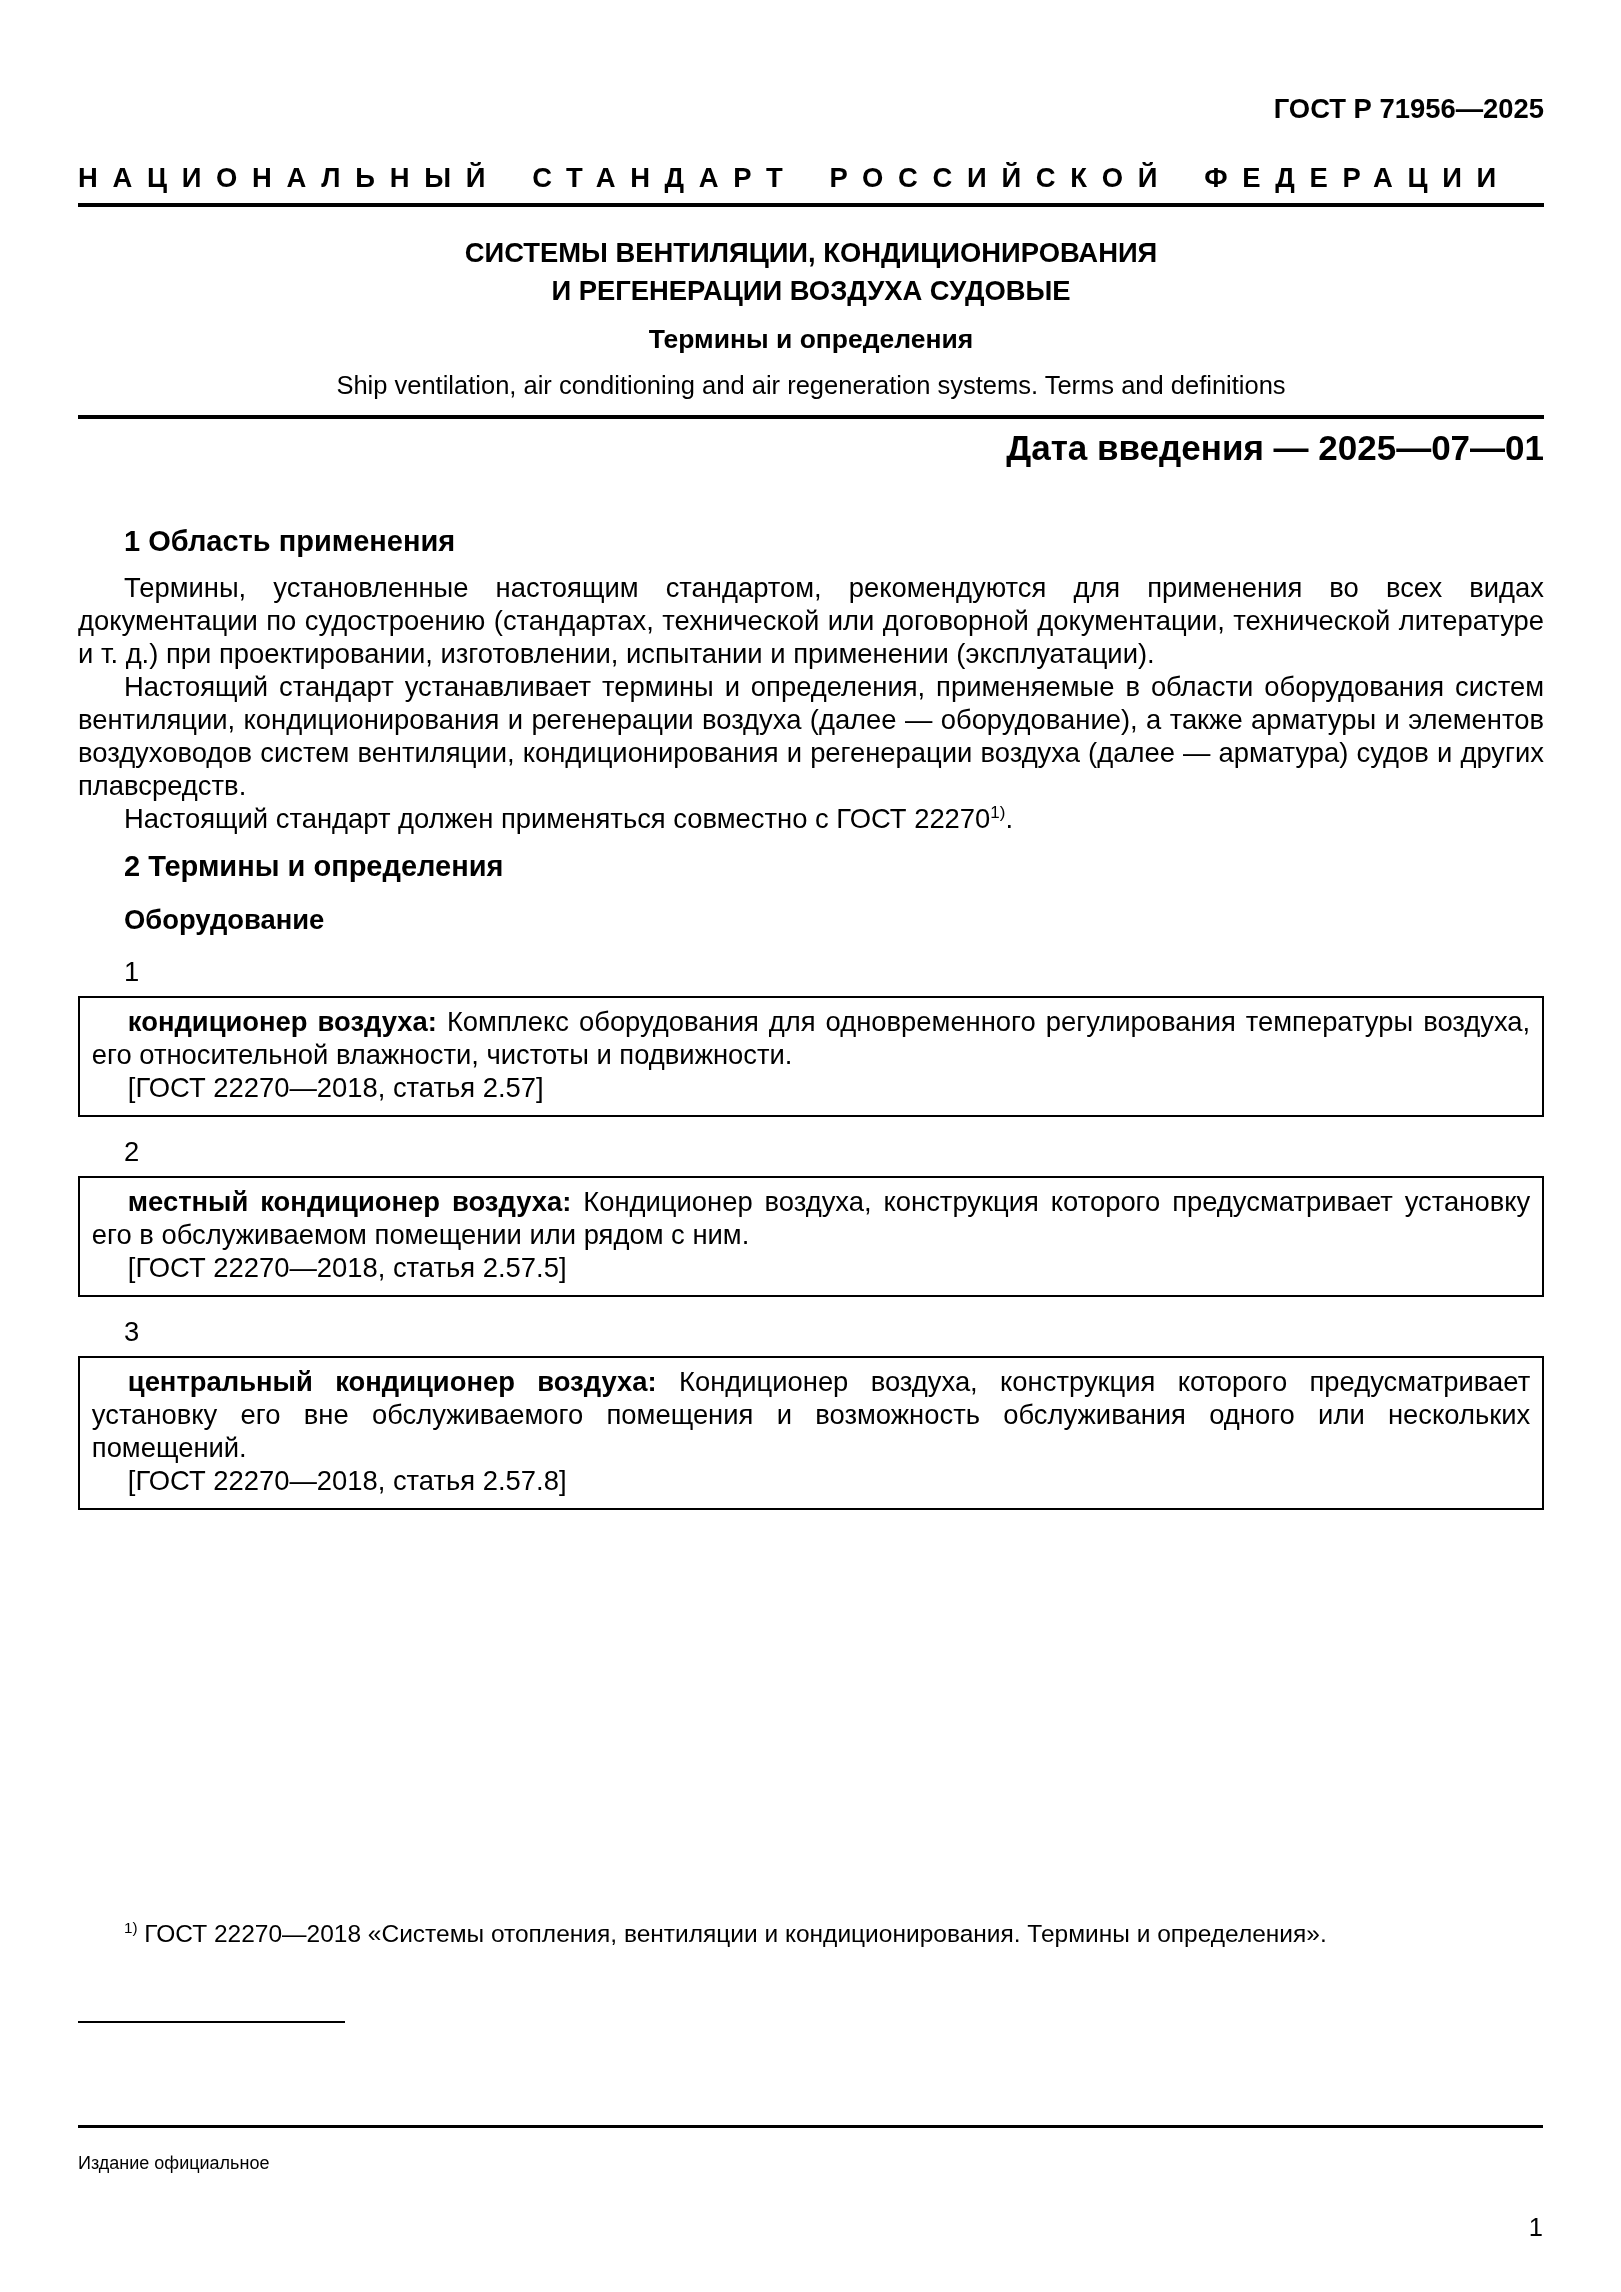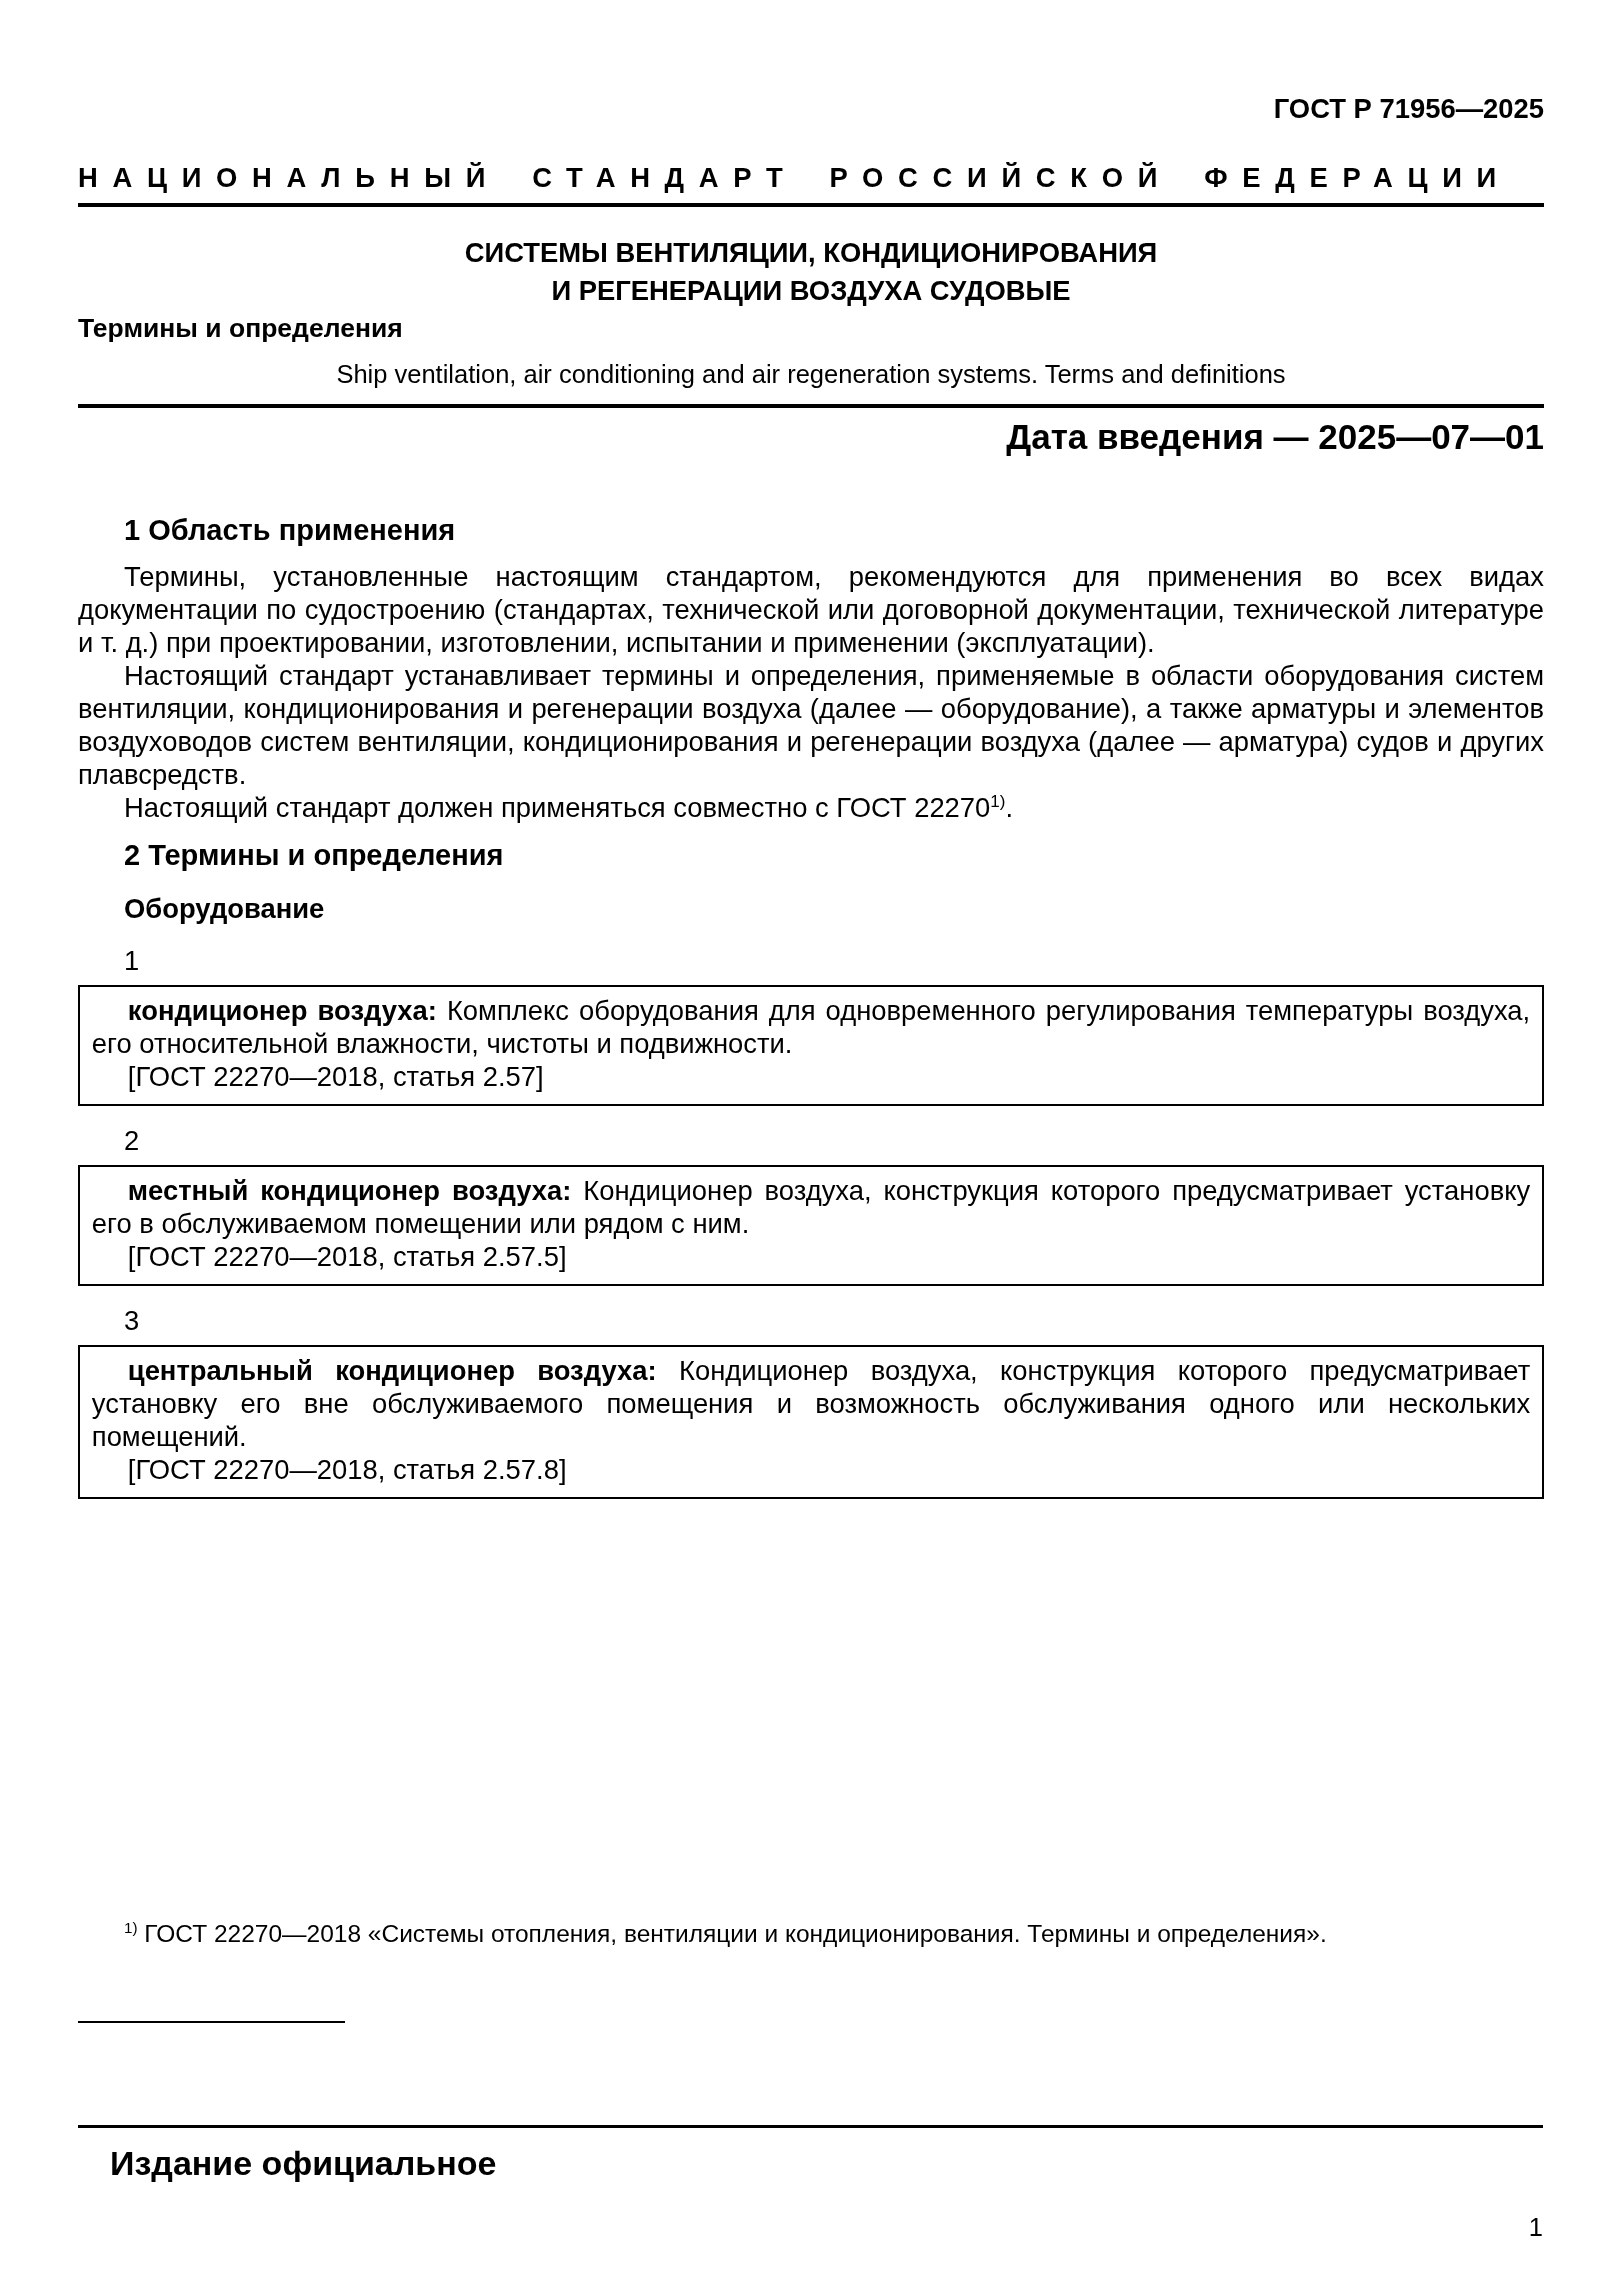--- a/index.html
+++ b/index.html
@@ -42,21 +42,22 @@
   .rule-2 { margin-top: 15.7px; }
 
   .title {
     margin-top: 27.4px;
     text-align: center;
     font-weight: bold;
     font-size: 27.4px;
     line-height: 38px;
   }
   .subtitle {
-    margin-top: 3px;
+    margin-top: 14px;
+    text-align: center;
     font-weight: bold;
     font-size: 26.5px;
     line-height: 31px;
   }
   .title-en {
     margin-top: 15.7px;
     text-align: center;
     font-size: 25.5px;
     line-height: 29px;
   }
@@ -139,24 +140,23 @@
     left: 78px;
     top: 2125px;
     width: 1465px;
     height: 2.9px;
     background: #000;
   }
   .edition {
     position: absolute;
     left: 78px;
     top: 2148px;
-    font-weight: bold;
-    font-size: 34px;
+    font-weight: normal;
+    font-size: 18px;
     line-height: 31px;
-    margin-left: 32px;
   }
   .page-num {
     position: absolute;
     right: 78px;
     top: 2213px;
     font-size: 25.5px;
     line-height: 29px;
   }
 </style>
 </head>

